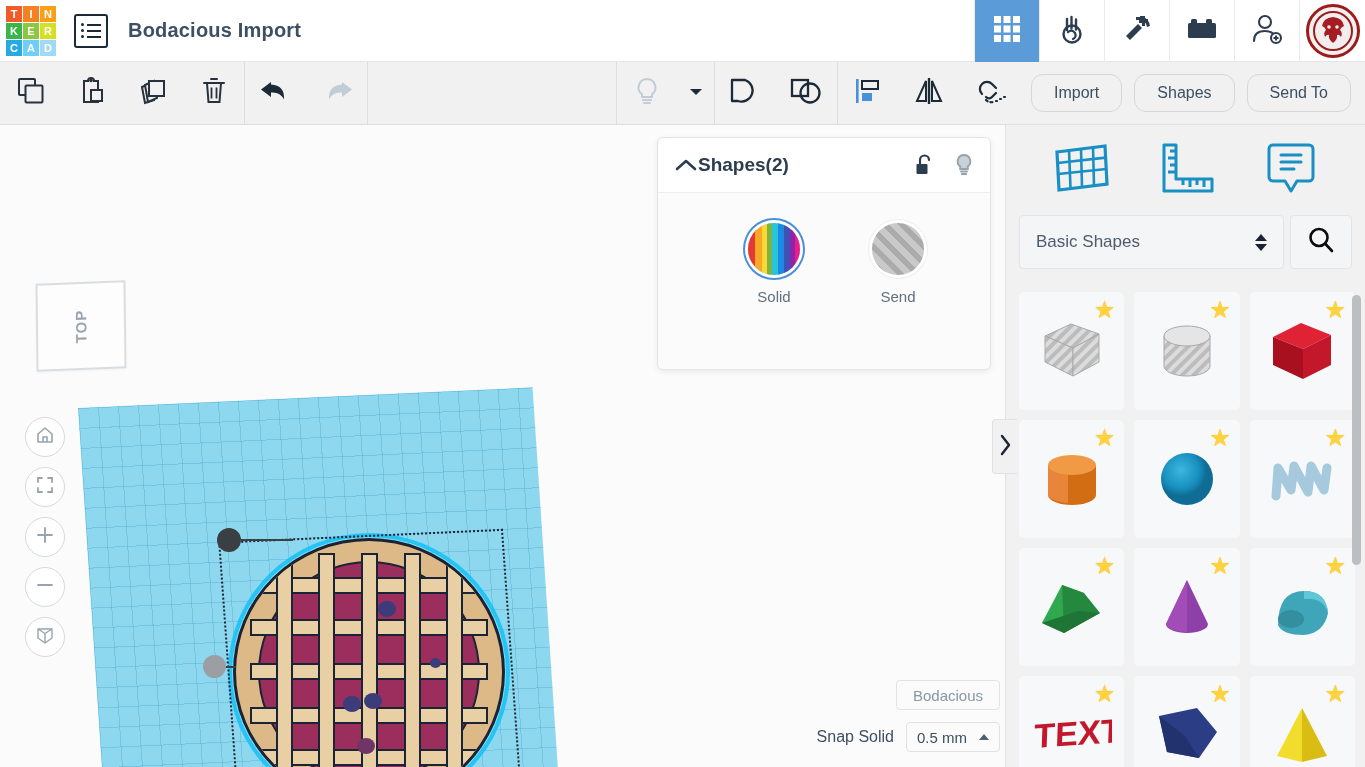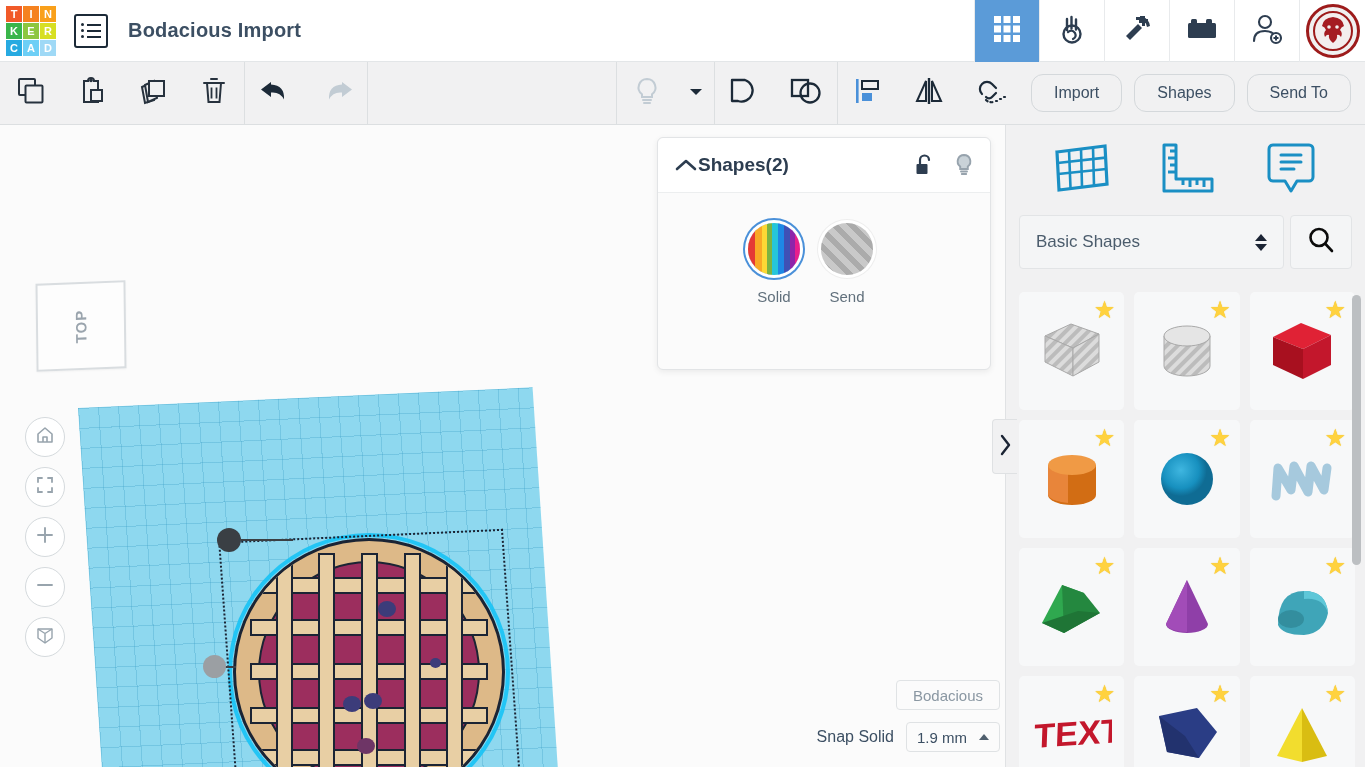--- a/index.html
+++ b/index.html
@@ -166,21 +166,21 @@
   }
   #shapes-head {
     height: 55px; background: #ffffff; border-bottom: 1px solid #eceeef;
     border-radius: 6px 6px 0 0;
     display: flex; align-items: center; padding: 0 16px;
   }
   #shapes-head .chev { cursor: pointer; color: #2d3d50; display: flex; }
   #shapes-title { font-size: 19px; font-weight: bold; color: #2d3d50; }
   #shapes-head .hdr-icons { margin-left: auto; display: flex; gap: 20px; align-items: center; }
   #shapes-head .hdr-icons > span { cursor: pointer; display: flex; }
-  #shapes-body { display: flex; gap: 21px; padding: 30px 0 0 90px; }
+  #shapes-body { display: flex; gap: 72px; padding: 30px 0 0 90px; }
   .swatch-col { display: flex; flex-direction: column; align-items: center; gap: 13px; cursor: pointer; }
   .swatch {
     width: 52px; height: 52px; border-radius: 50%; position: relative;
   }
   .swatch.selected { box-shadow: 0 0 0 3px #fff, 0 0 0 5px #4a90d9; }
   .swatch-rainbow {
     background: linear-gradient(90deg,
       #e53935 0 14%, #f9a825 14% 26%, #fdd835 26% 36%,
       #7cb342 36% 46%, #26c6da 46% 58%, #1e88e5 58% 70%,
       #3f51b5 70% 80%, #8e24aa 80% 90%, #e91e8c 90% 100%);
@@ -618,21 +618,21 @@
         <div class="swatch-label">Send</div>
       </div>
     </div>
   </div>
 
   <div id="bottom-ctrls">
     <button id="settings-btn">Bodacious</button>
     <div id="snapgrid-row">
       <span id="snapgrid-label">Snap Solid</span>
       <div id="snapgrid-select">
-        <span>1.9 mm</span>
+        <span>0.5 mm</span>
         <span class="tri-up"></span>
       </div>
     </div>
   </div>
 
   <div id="collapse-tab">
     <span>
       <svg width="13" height="24" viewBox="0 0 13 24" fill="none" stroke="#1b2434" stroke-width="2.4" stroke-linecap="round" stroke-linejoin="round">
         <path d="M3 3 L10 12 L3 21"></path>
       </svg>

